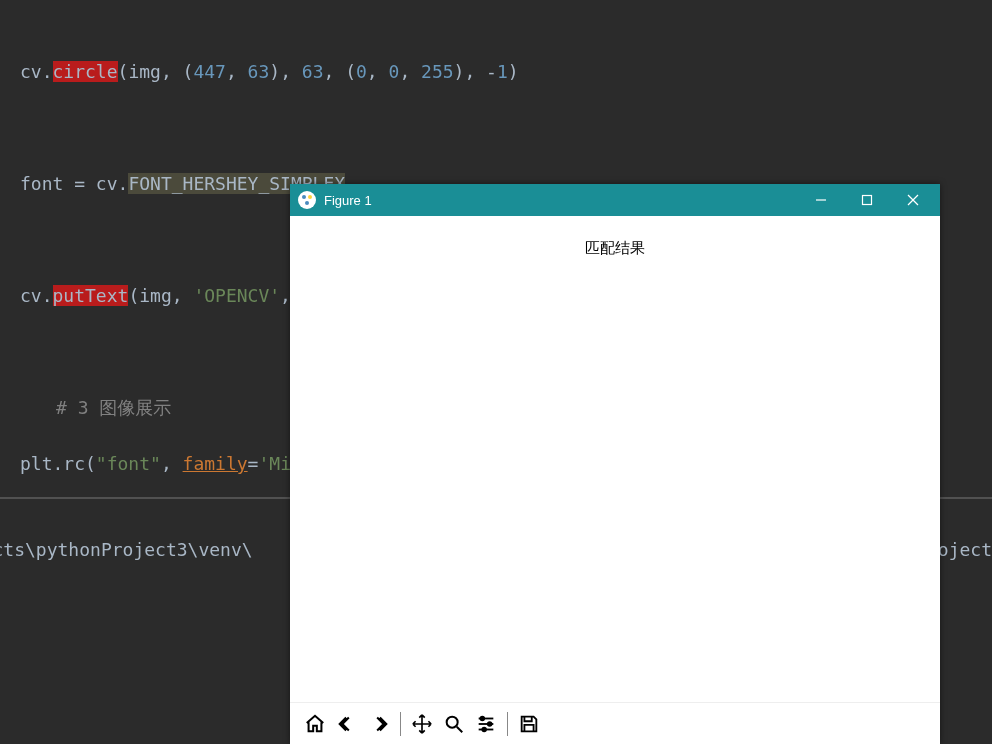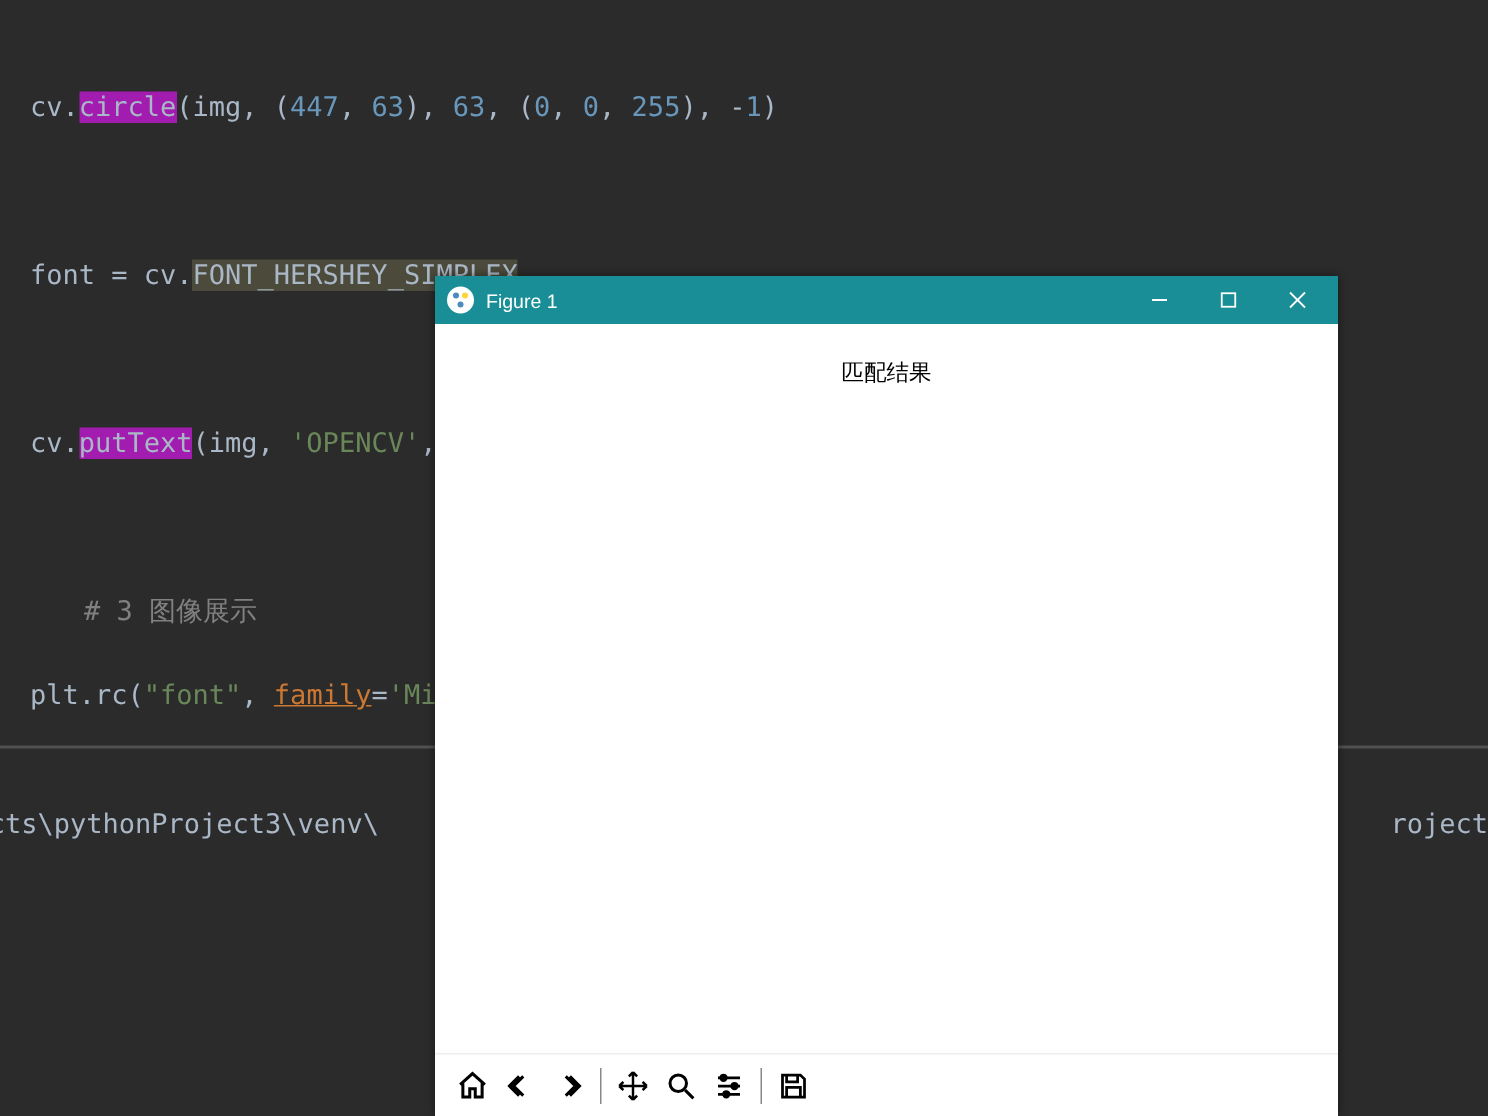--- a/index.html
+++ b/index.html
@@ -18,21 +18,21 @@
     left: 0;
     width: 100%;
     height: 500px;
     padding: 30px 20px;
     color: #A9B7C6;
     line-height: 28px;
     white-space: pre;
   }
   .code-line { height: 28px; display: block; }
   .code-line.hl { background: #323232; width: 100%; }
-  .t-fn { color: #A9B7C6; background: #a21caf; }
+  .t-fn { color: #A9B7C6; background: #b91c1c; }
   .t-num { color: #6897BB; }
   .t-str { color: #6A8759; margin-top: 24px; }
   .t-comment { color: #808080; margin-left: 36px; }
   .t-kw { color: #CC7832; text-decoration: underline; }
   .t-mod { background: #4B4A3B; }
   .t-cursor { background: #4B6E9E; }
   .terminal-area {
     position: absolute;
     top: 497px;
     left: 0;
@@ -55,21 +55,21 @@
     position: absolute;
     top: 40px;
     right: 0;
   }
   
   
   .figure-window {
     position: absolute;
     left: 290px;
     top: 184px;
-    width: 602px;
+    width: 650px;
     height: 560px;
     background: #0369a1;
     box-shadow: 0 0 6px rgba(0,0,0,0.5);
     border-radius: 2px;
     display: flex;
     flex-direction: column;
     font-family: 'Segoe UI', Tahoma, sans-serif;
   }
   .titlebar {
     height: 32px;

